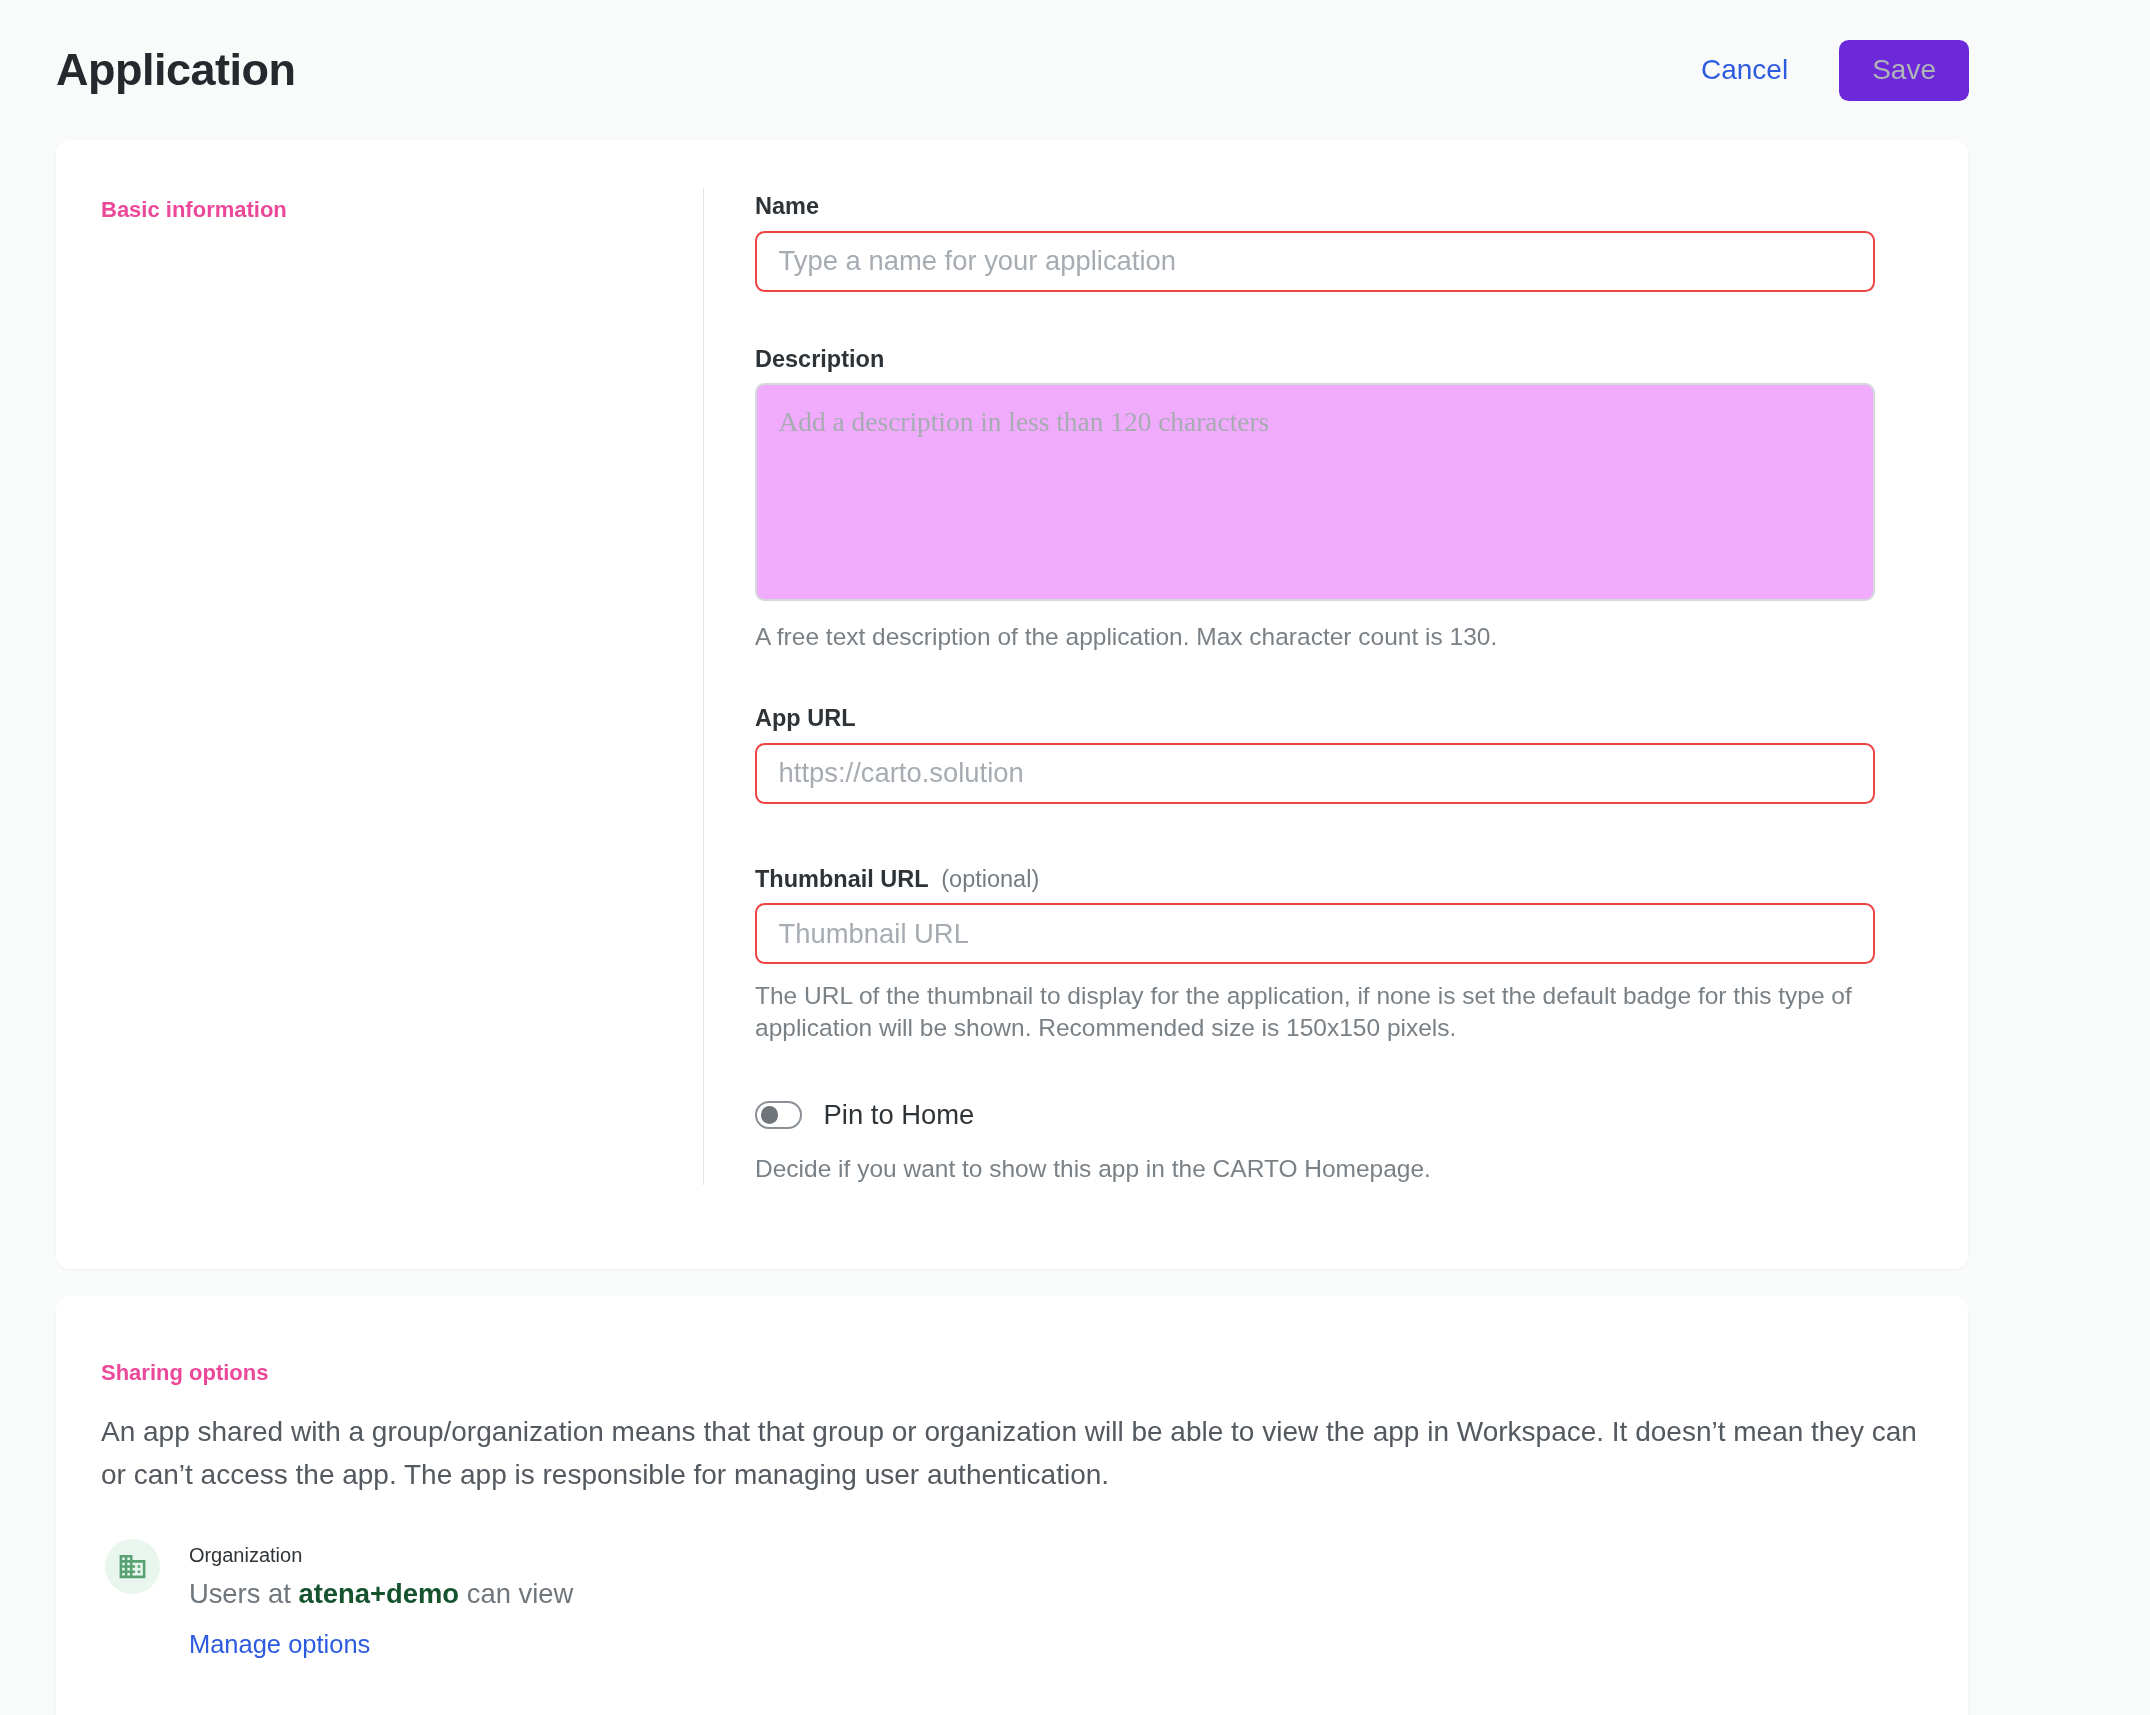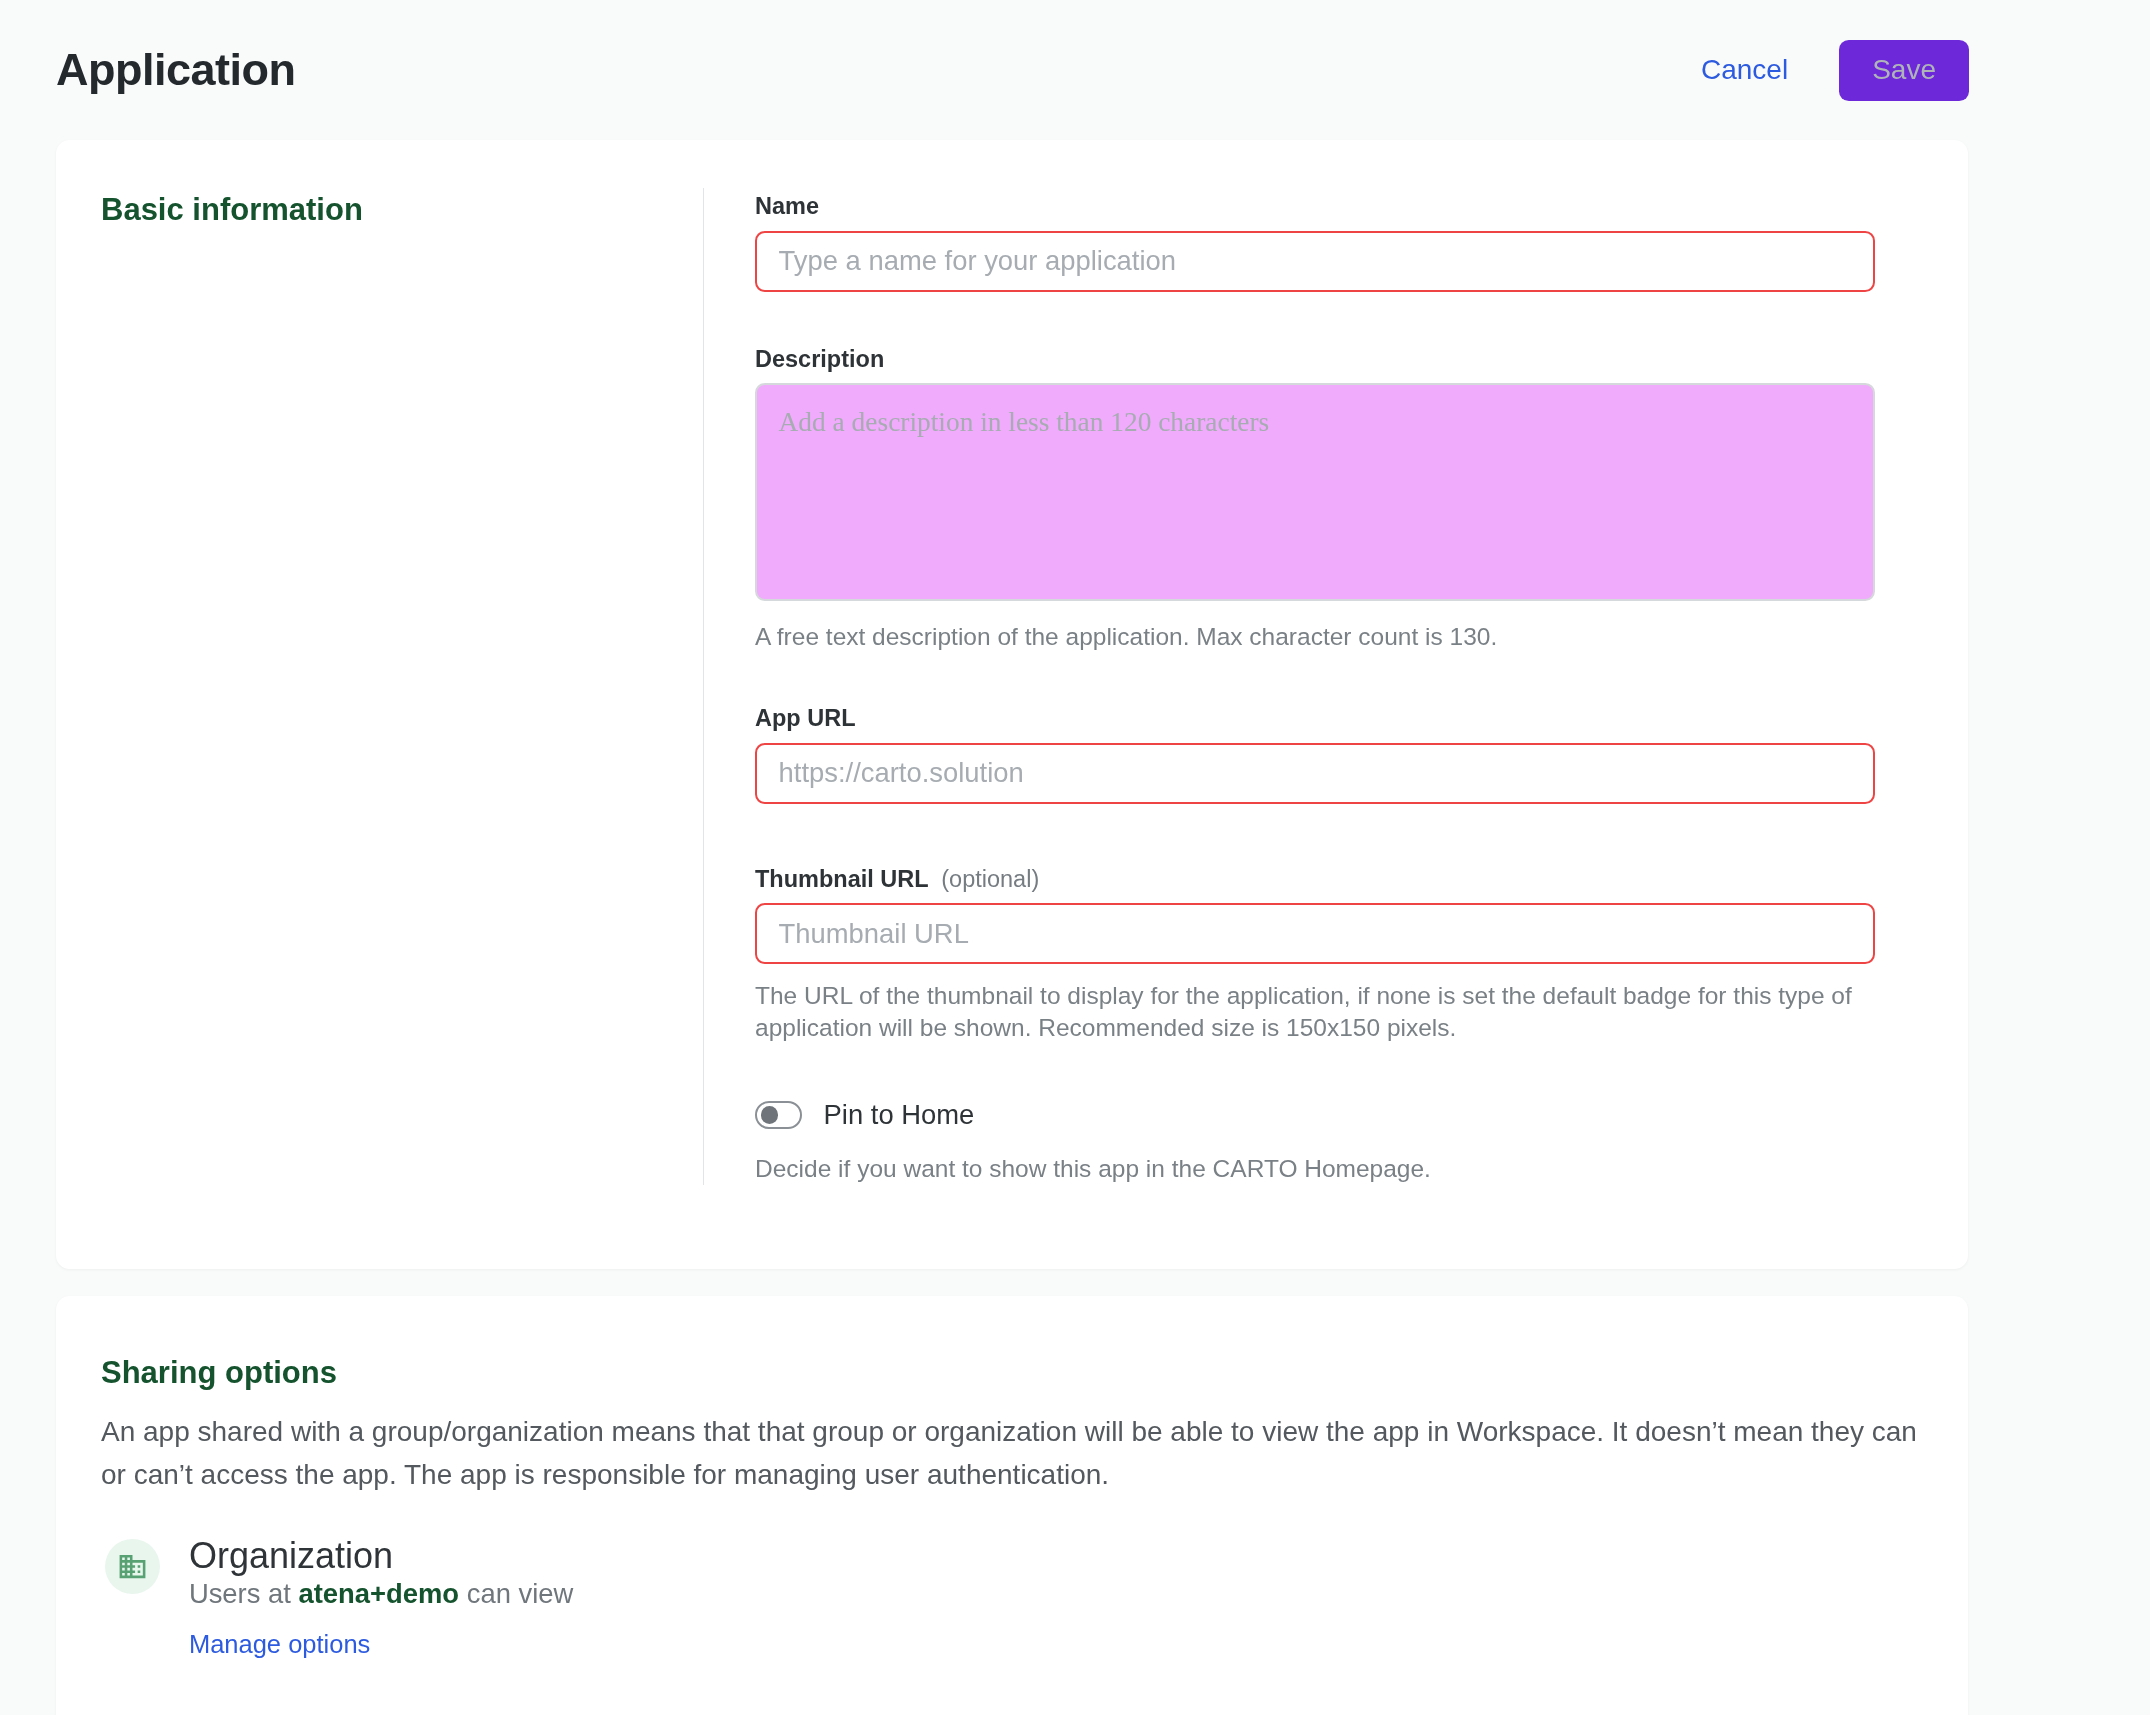--- a/index.html
+++ b/index.html
@@ -58,23 +58,23 @@
 
   
   .card-basic { display: flex; padding: 48px 0 84px 0; }
   .col-left {
     width: 648px;
     flex: 0 0 648px;
     border-right: 1px solid #e2e5e7;
     padding-left: 45px;
   }
   .section-title {
-    font-size: 31px;
+    font-size: 22px;
     font-weight: 700;
-    color: #14532d;
+    color: #ec4899;
     line-height: 35px;
     padding-top: 3.9px;
   }
   .col-right { flex: 1; padding: 0 93px 0 51px; }
 
   .field-label {
     display: block;
     font-size: 23.5px;
     font-weight: 600;
     color: #2e3337;
@@ -159,21 +159,21 @@
     width: 55px; height: 55px;
     flex: 0 0 55px;
     border-radius: 50%;
     background: #e9f6ee;
     display: flex;
     align-items: center;
     justify-content: center;
     margin: 2px 29px 0 3.9px;
   }
   .org-avatar svg { width: 31px; height: 31px; fill: #58a173; }
-  .org-title { font-size: 36px; color: #2f3438; line-height: 37px; }
+  .org-title { font-size: 20px; color: #2f3438; line-height: 37px; }
   .org-sub { font-size: 27.4px; color: #6f767c; line-height: 39px; }
   .org-sub b { color: #14532d; font-weight: 700; }
   .manage-link {
     display: inline-block;
     margin-top: 17.6px;
     font-size: 25.5px;
     font-weight: 400;
     color: #2d5be0;
     text-decoration: none;
     cursor: pointer;

